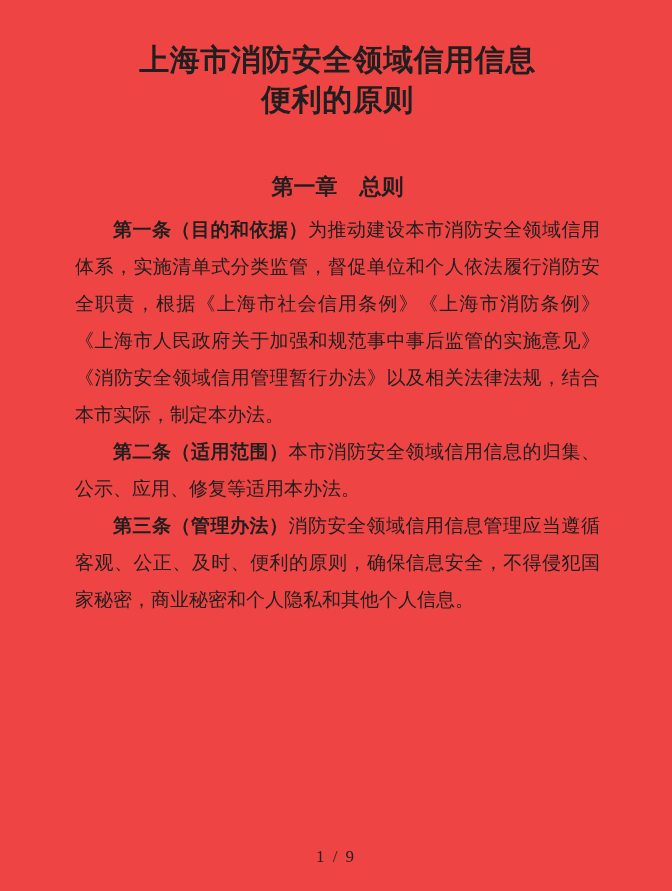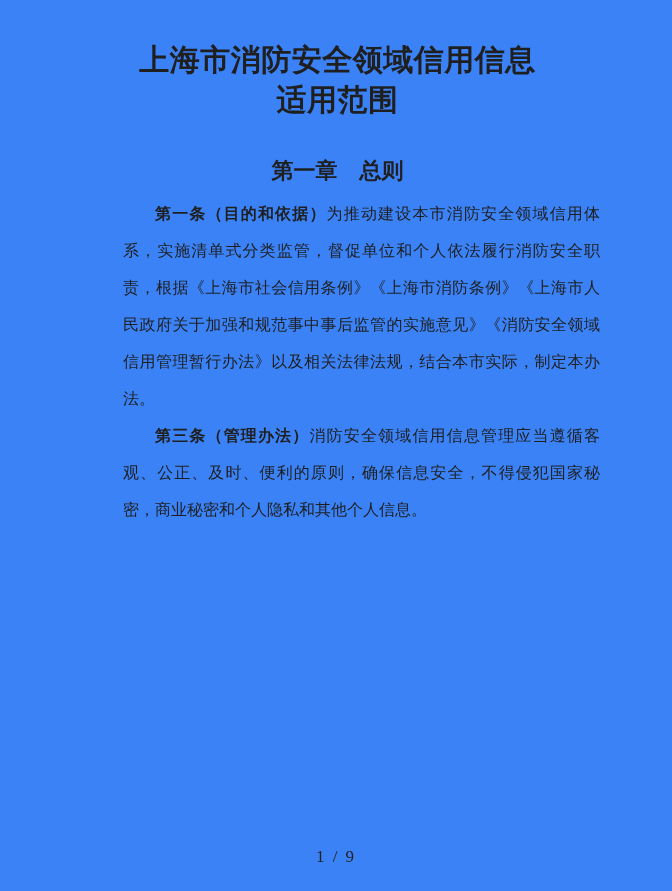--- a/index.html
+++ b/index.html
@@ -5,49 +5,48 @@
   html, body {
     margin: 0;
     padding: 0;
     background: #e8e8e8;
   }
   .page {
     position: relative;
     width: 672px;
     height: 891px;
     margin: 0 auto;
-    background: #3b82f6;
+    background: #ef4444;
     color: #1f1f1f;
     box-sizing: border-box;
     padding: 36px 72px 0 75px;
     overflow: hidden;
     font-family: "Liberation Serif", "DejaVu Serif", serif;
   }
   .doc-title {
     margin: 4px 0 0 0;
     font-size: 30px;
     line-height: 40px;
     font-weight: 700;
     text-align: center;
     letter-spacing: 0.5px;
   }
   .chapter-heading {
-    margin: 38px 0 0 0;
+    margin: 54px 0 0 0;
     font-family: "Liberation Sans", "DejaVu Sans", sans-serif;
     font-size: 22px;
     line-height: 26px;
     font-weight: 700;
     text-align: center;
   }
   .body-text {
     margin-top: 11px;
-    font-size: 16px;
+    font-size: 19px;
     line-height: 37px;
     text-align: justify;
-    margin-left: 48px;
   }
   .para {
     margin: 0;
     text-indent: 2em;
   }
   .lead {
     font-family: "Liberation Sans", "DejaVu Sans", sans-serif;
     font-weight: 700;
   }
   .page-number {
@@ -60,24 +59,25 @@
     letter-spacing: 2px;
     color: #222222;
   }
 </style>
 </head>
 <body>
 
 <div class="page">
   <h1 class="doc-title">
     <span>上海市消防安全领域信用信息</span><br>
-    <span>适用范围</span>
+    <span>便利的原则</span>
   </h1>
 
   <h2 class="chapter-heading">第一章　总则</h2>
 
   <div class="body-text" id="paragraphs">
       <p class="para"><span class="lead">第一条（目的和依据）</span><span>为推动建设本市消防安全领域信用体系，实施清单式分类监管，督促单位和个人依法履行消防安全职责，根据《上海市社会信用条例》《上海市消防条例》《上海市人民政府关于加强和规范事中事后监管的实施意见》《消防安全领域信用管理暂行办法》以及相关法律法规，结合本市实际，制定本办法。</span></p>
+      <p class="para"><span class="lead">第二条（适用范围）</span><span>本市消防安全领域信用信息的归集、公示、应用、修复等适用本办法。</span></p>
       <p class="para"><span class="lead">第三条（管理办法）</span><span>消防安全领域信用信息管理应当遵循客观、公正、及时、便利的原则，确保信息安全，不得侵犯国家秘密，商业秘密和个人隐私和其他个人信息。</span></p>
     </div>
 
   <div class="page-number">1 / 9</div>
 </div>
 
 </body></html>

